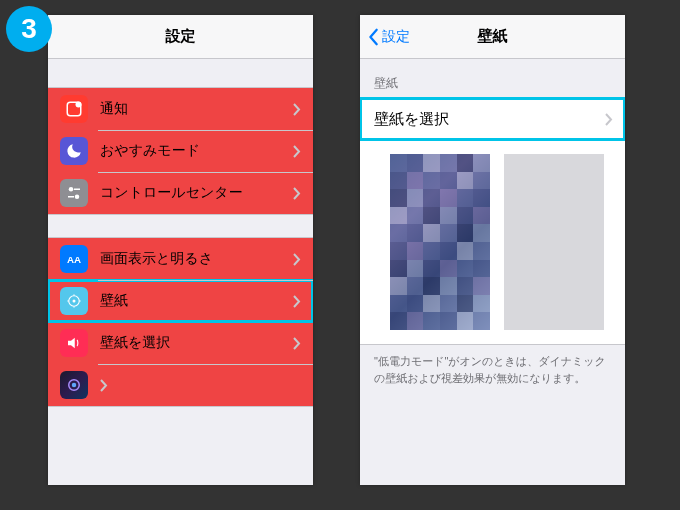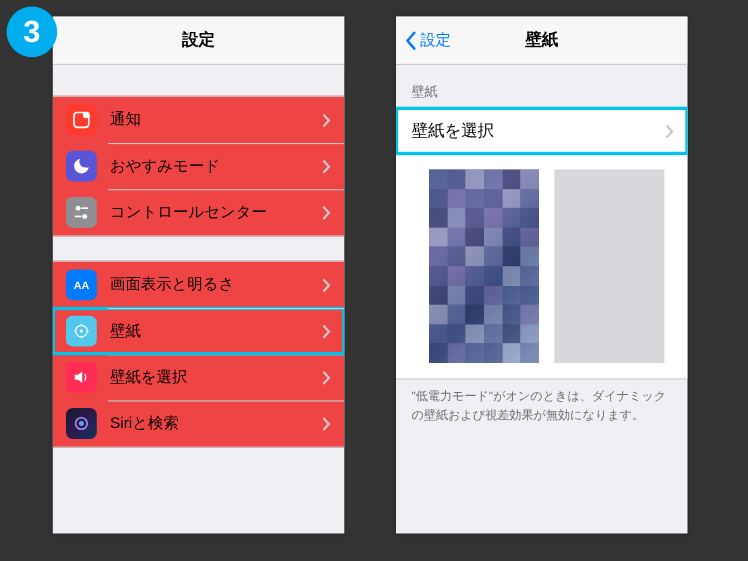--- a/index.html
+++ b/index.html
@@ -265,21 +265,20 @@
           <path d="M1 1l5 5.5L1 12"></path>
         </svg>
     </div>
     <div class="row">
       <div class="icon ic-siri">
         <svg viewBox="0 0 24 24">
             <circle cx="12" cy="12" r="7" fill="none" stroke="#a78bfa" stroke-width="2"></circle>
             <circle cx="12" cy="12" r="3" fill="#60a5fa"></circle>
           </svg>
       </div>
-      <div class="row-label">Siriと検索</div>
       <svg class="chevron" viewBox="0 0 8 13">
           <path d="M1 1l5 5.5L1 12"></path>
         </svg>
     </div>
   </div>
 </div>
 
 <div class="phone right">
   <div class="navbar">
     <div class="nav-back">

